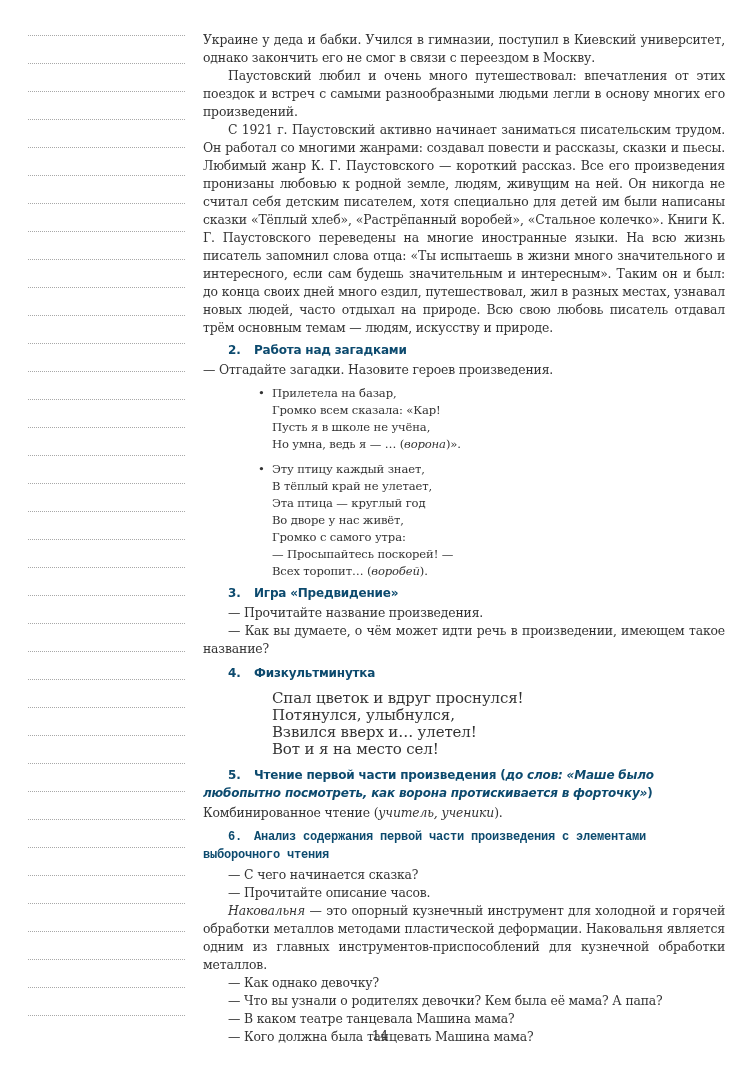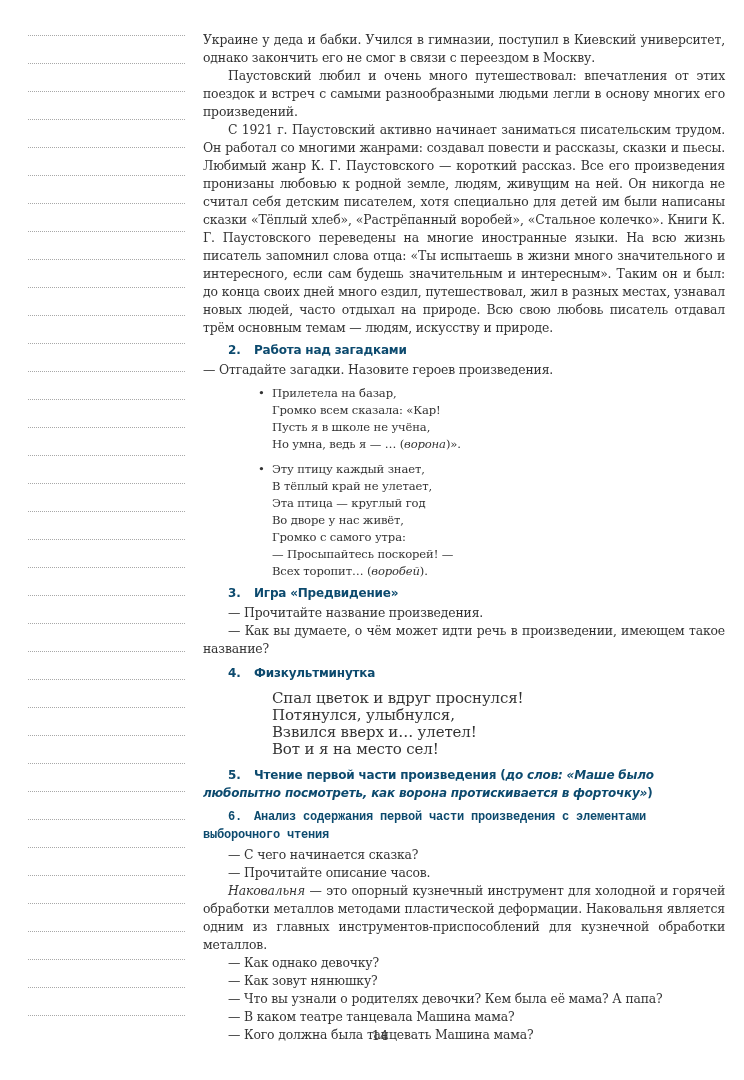--- a/index.html
+++ b/index.html
@@ -123,29 +123,29 @@
     <div class="poem-plain">
       <div>Спал цветок и вдруг проснулся!</div>
       <div>Потянулся, улыбнулся,</div>
       <div>Взвился вверх и… улетел!</div>
       <div>Вот и я на место сел!</div>
     </div>
 
     <div class="h" style="margin-top:8px;">
       <span class="num">5.</span><span>Чтение первой части произведения (</span><i>до слов: «Маше было любопытно посмотреть, как ворона протискивается в форточку»</i><span>)</span>
     </div>
+    <p class="p"><span>Комбинированное чтение (</span><span class="it">учитель, ученики</span><span>).</span></p>
 
     <div class="h" style="margin-top:6px;font-family:Liberation Mono, monospace;">
       <span class="num">6.</span><span>Анализ содержания первой части произведения с элементами выборочного чтения</span>
     </div>
     <p class="p dash">— С чего начинается сказка?</p>
     <p class="p dash">— Прочитайте описание часов.</p>
     <p class="p indent"><span class="it">Наковальня</span><span> — это опорный кузнечный инструмент для холодной и горячей обработки металлов методами пластической деформации. Наковальня является одним из главных инструментов-приспособлений для кузнечной обработки металлов.</span></p>
     <p class="p dash">— Как однако девочку?</p>
-    <p class="p dash">— Как зовут нянюшку?</p>
     <p class="p dash">— Что вы узнали о родителях девочки? Кем была её мама? А папа?</p>
     <p class="p dash">— В каком театре танцевала Машина мама?</p>
     <p class="p dash">— Кого должна была танцевать Машина мама?</p>
 
   </div>
 
   <div class="page-number">14</div>
 </div>
 
 </body></html>

